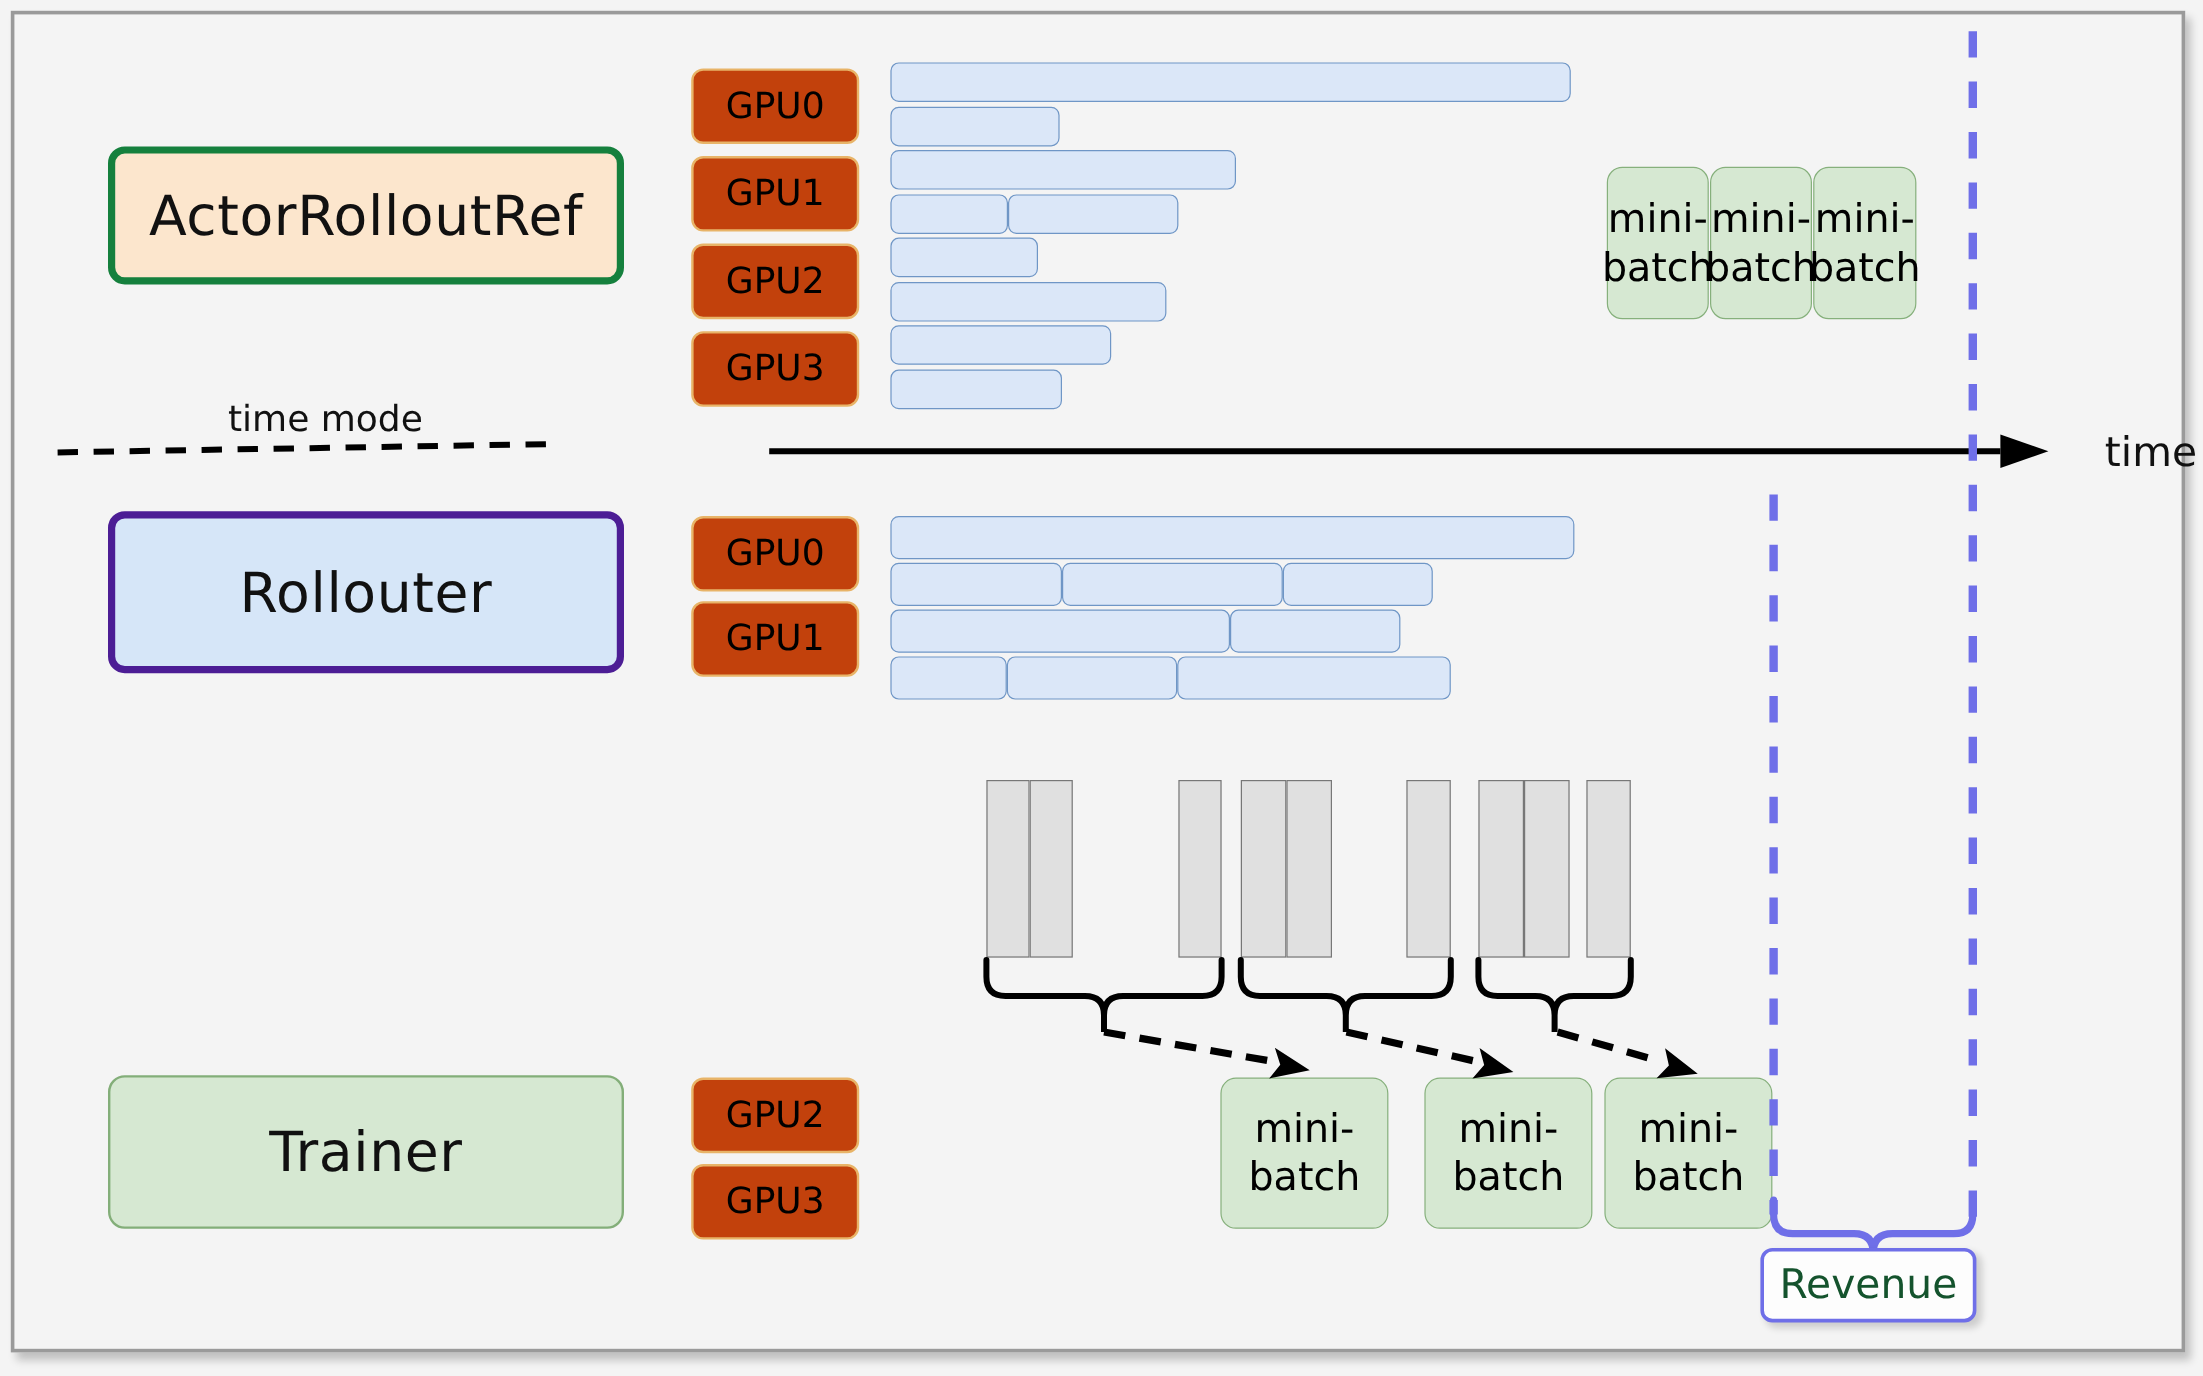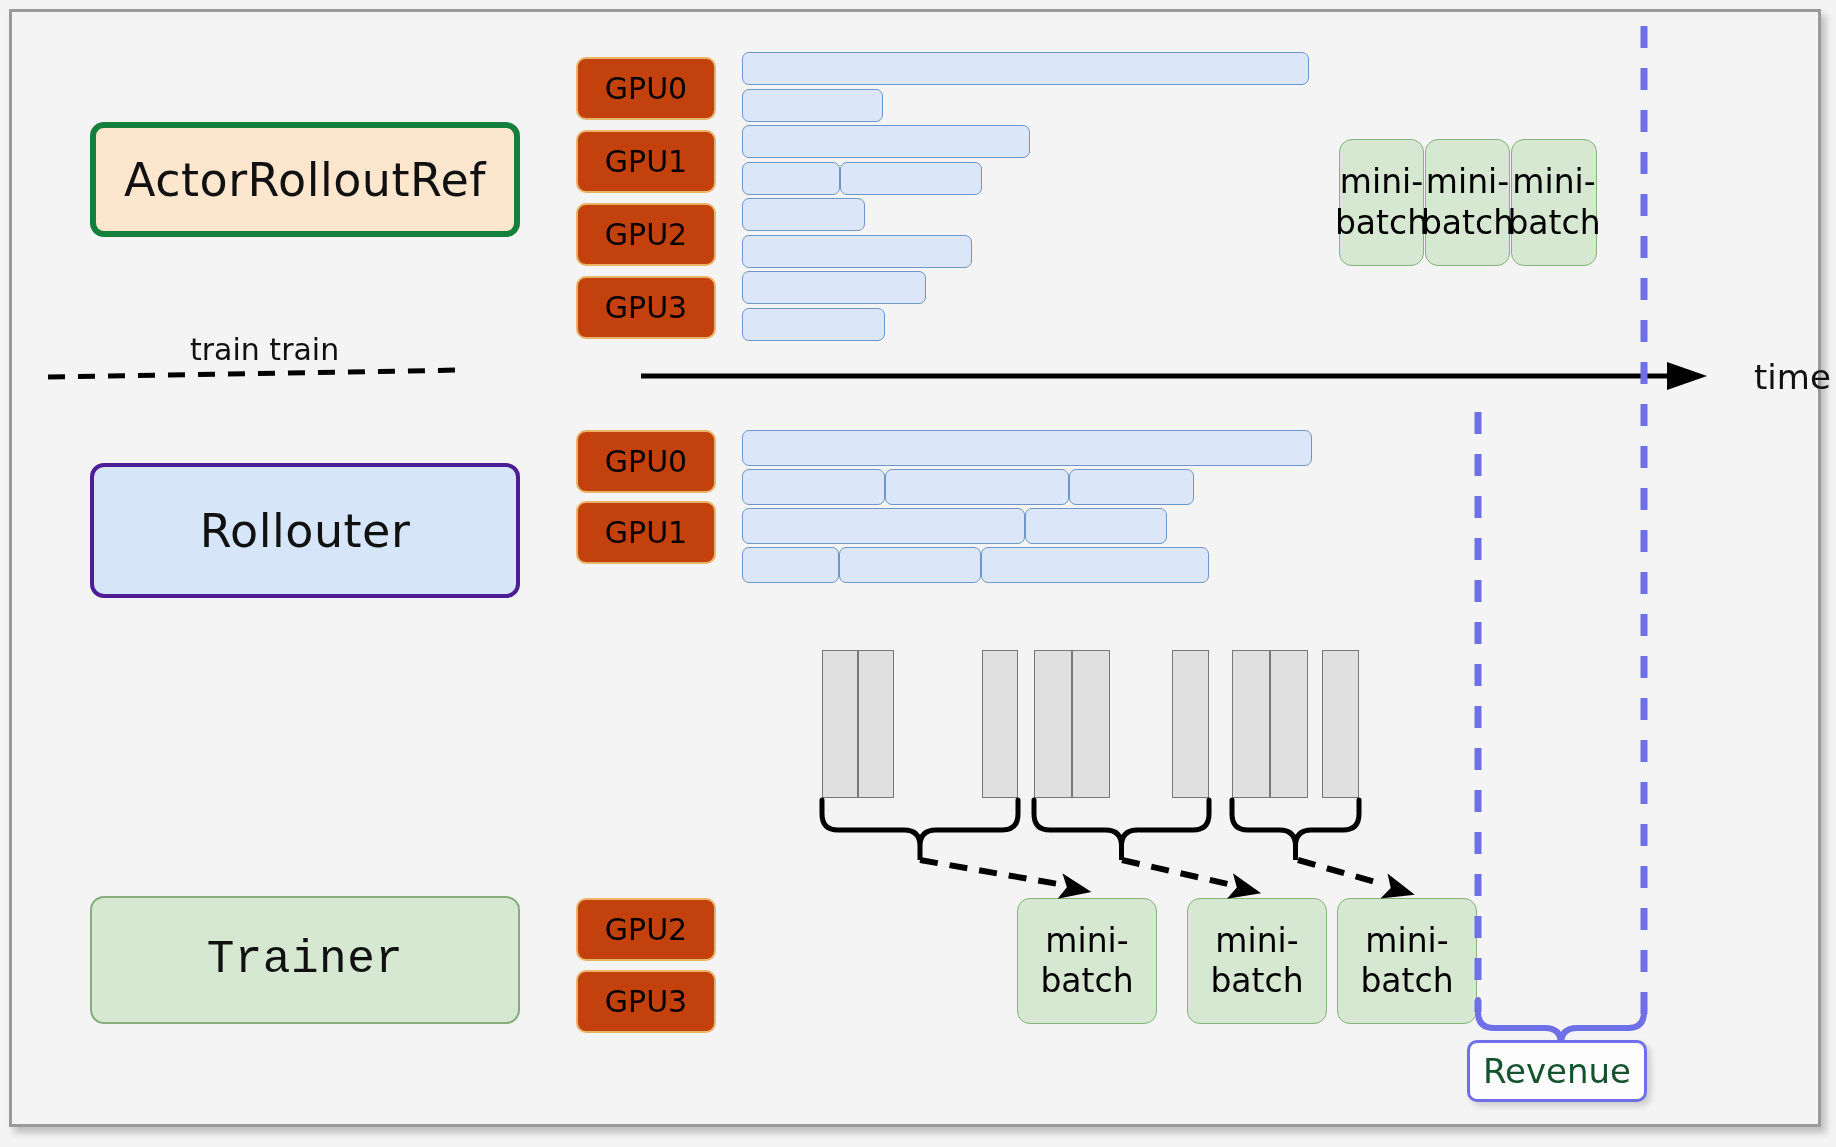--- a/index.html
+++ b/index.html
@@ -21,23 +21,23 @@
   .abs{position:absolute;box-sizing:border-box;}
 
   
   .rolebox{
     border-radius:14px;
     display:flex;align-items:center;justify-content:center;
     font-size:46px;color:#111;
     letter-spacing:0.5px;
   }
   .rolebox.actor{background:#fce6cd;border:6px solid #15803d;}
-  .rolebox.rollouter{background:#d6e6f8;border:4px solid #4c1d95;margin-top:37px;}
+  .rolebox.rollouter{background:#d6e6f8;border:6px solid #4c1d95;}
   .rolebox.mq{background:#dedede;border:2px solid #8d8d8d;color:#333;}
-  .rolebox.trainer{background:#d6e8d2;border:2px solid #83ae79;font-family:Liberation Mono, monospace;}
+  .rolebox.trainer{background:#d6e8d2;border:2px solid #83ae79;}
 
   
   .gpu{
     background:#c2410c;
     border:2px solid #e8b468;
     border-radius:10px;
     display:flex;align-items:center;justify-content:center;
     font-size:30px;color:#000;
   }
 
@@ -132,21 +132,21 @@
         </div>
       </div>
 
     <svg width="1812" height="1118">
       <line x1="36" y1="365" x2="450" y2="358" stroke="#000" stroke-width="5" stroke-dasharray="17,13"></line>
 
       <line x1="629" y1="364" x2="1655" y2="364" stroke="#000" stroke-width="5"></line>
       <polygon points="1655,350 1695,364 1655,378" fill="#000"></polygon>
     </svg>
 
-    <div class="abs txt" style="left:178px;top:320px;">train train</div>
+    <div class="abs txt" style="left:178px;top:320px;">time mode</div>
     <div class="abs txt time" style="left:1706px;top:345px;margin-left:36px;">time</div>
 
     <div class="abs rolebox rollouter" style="left:78px;top:414px;width:430px;height:135px;">
       <span>Rollouter</span>
     </div>
 
     <div class="abs gpu" style="left:564px;top:418px;width:140px;height:63px;">
       <span>GPU0</span>
     </div>
     <div class="abs gpu" style="left:564px;top:489px;width:140px;height:63px;">

